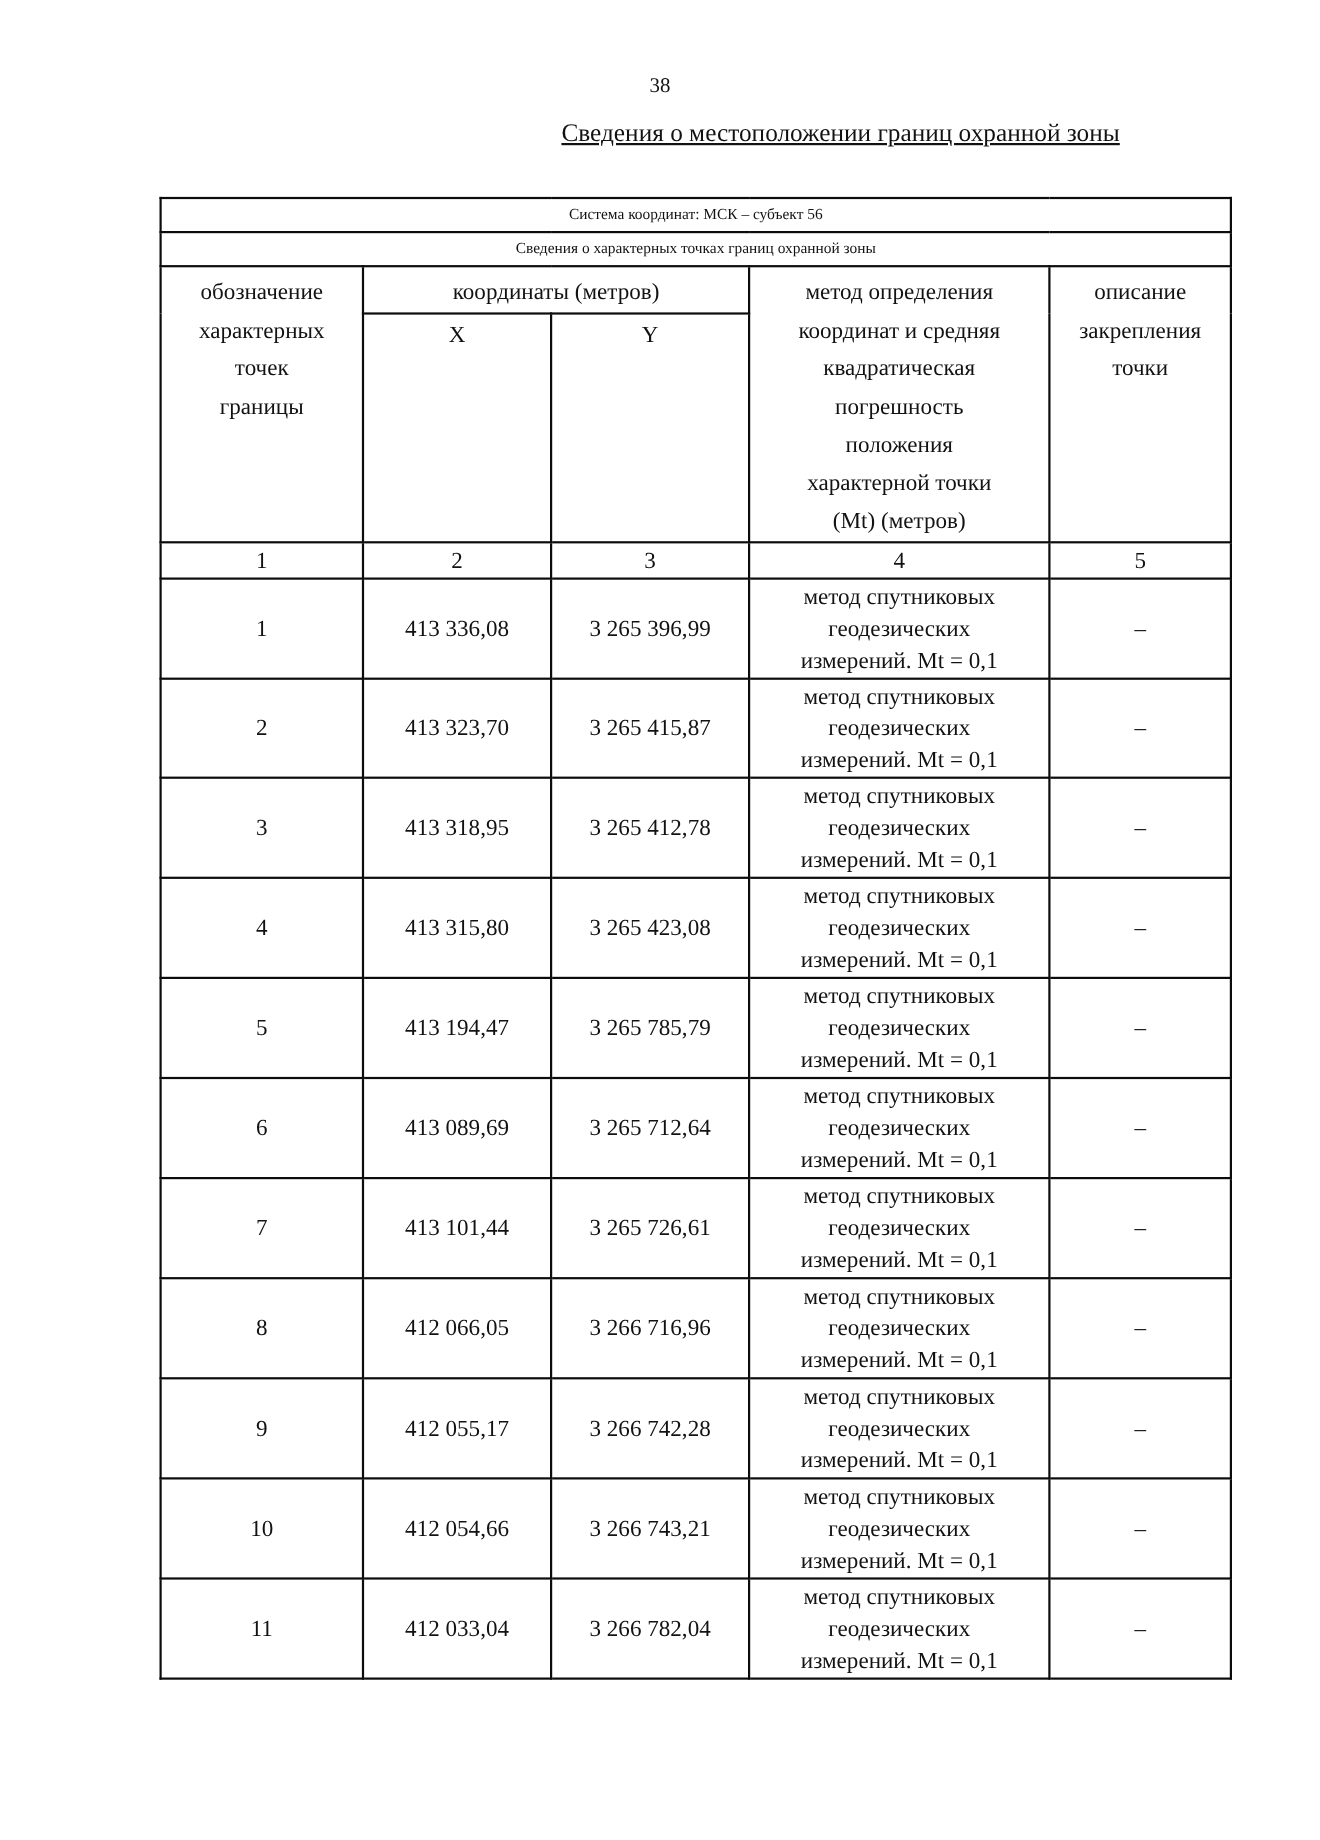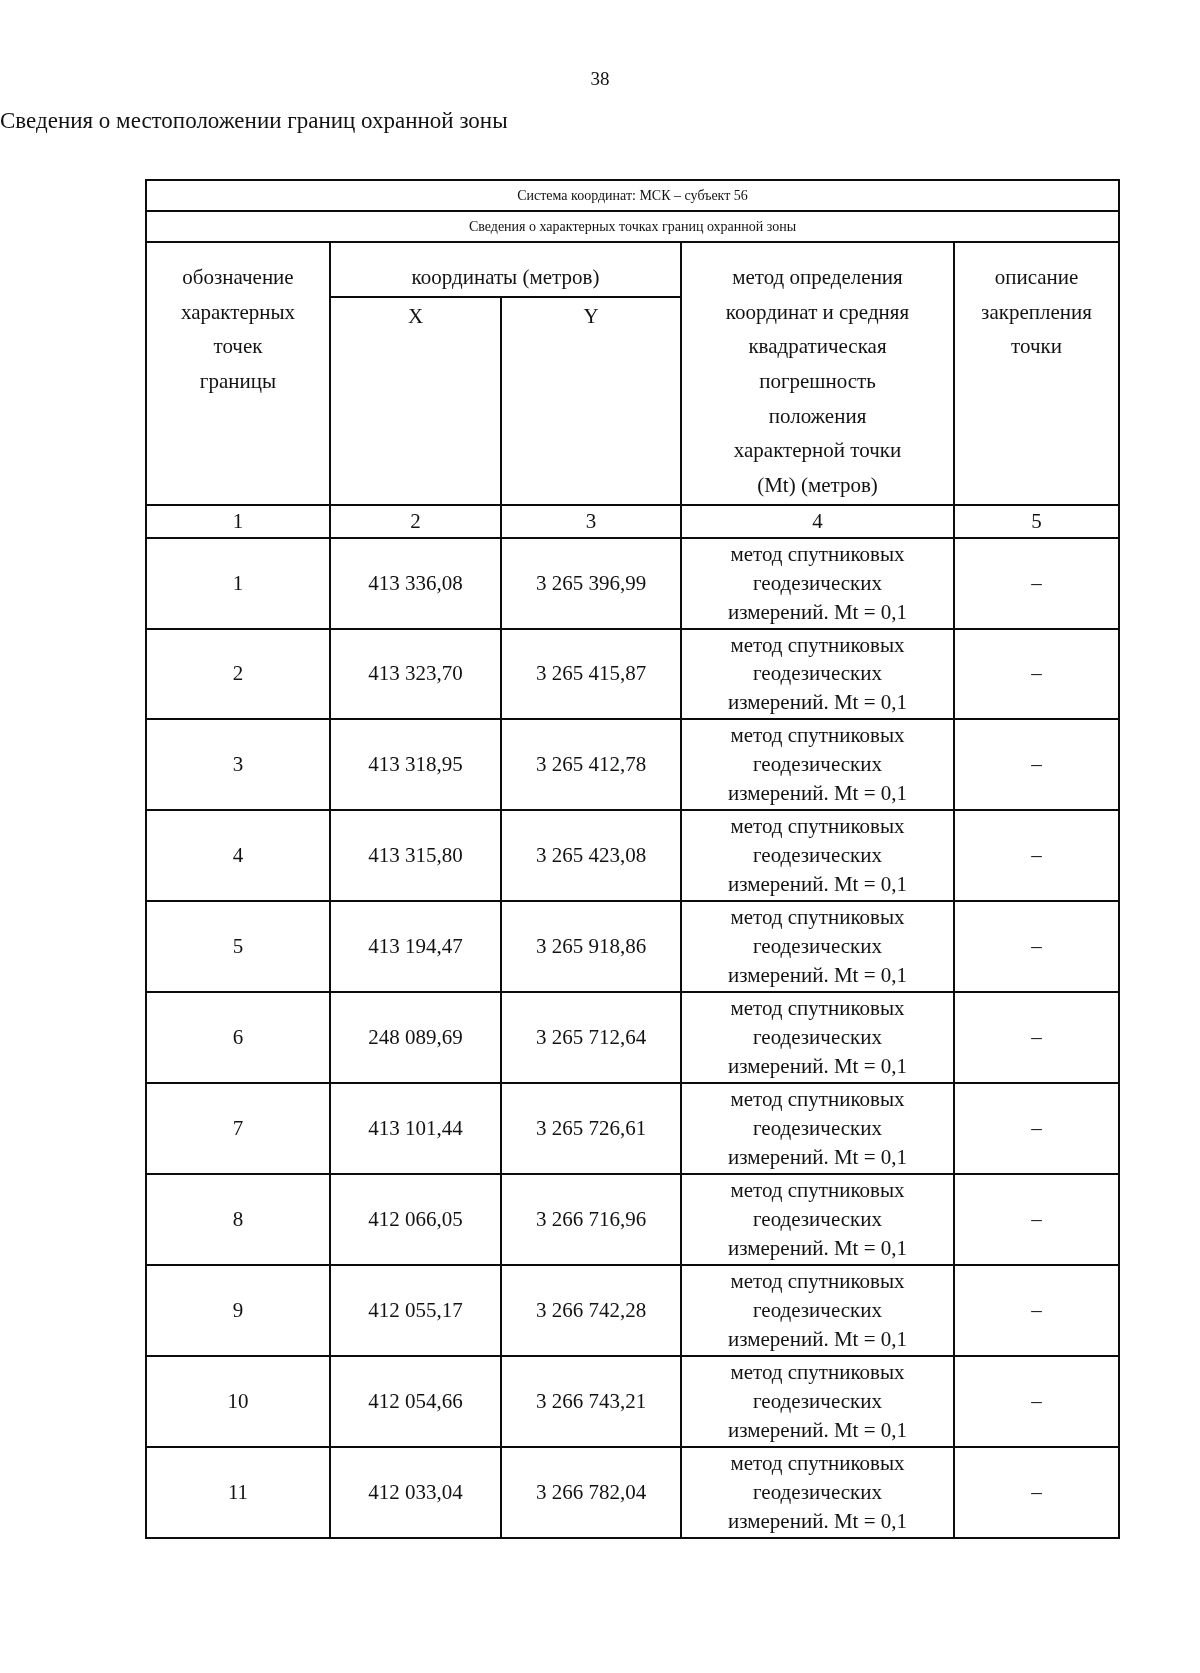--- a/index.html
+++ b/index.html
@@ -18,42 +18,43 @@
     left: 0;
     width: 1200px;
     text-align: center;
     font-size: 19px;
   }
   .doc-title {
     position: absolute;
     top: 108px;
     left: 0;
     width: 1018px;
-    text-align: left;
+    text-align: right;
     font-size: 23px;
+    text-decoration: underline;
   }
   table.zone-table {
     position: absolute;
     top: 179px;
     left: 145px;
     width: 973px;
     border-collapse: collapse;
     table-layout: fixed;
     font-size: 21px;
   }
   table.zone-table td {
     border: 2px solid #0c0c0c;
     text-align: center;
     vertical-align: middle;
     white-space: pre-line;
     line-height: 1.38;
     padding: 1px 4px;
   }
   tr.sys-row td, tr.sub-row td { height: 31px; font-size: 14px; }
-  tr.hdr-top td { vertical-align: top; line-height: 1.65; padding-top: 17px; }
+  tr.hdr-top td { vertical-align: top; line-height: 1.65; padding-top: 5px; }
   td.coords-group { height: 34px; }
   tr.hdr-xy td { height: 208px; vertical-align: top; line-height: 1.65; }
   tr.num-row td { height: 31px; }
   tbody.data-body td { height: 89px; }
   td.cell-method { line-height: 1.4; padding: 1px 26px; border-radius: 16px; }
 </style>
 </head>
 <body>
 
 <div class="page">
@@ -141,30 +142,30 @@
     <td>3 265 423,08</td>
     <td class="cell-method">метод спутниковых
 геодезических
 измерений. Mt = 0,1</td>
     <td>–</td>
   </tr>
 
   <tr>
     <td>5</td>
     <td>413 194,47</td>
-    <td>3 265 918,86</td>
+    <td>3 265 785,79</td>
     <td class="cell-method">метод спутниковых
 геодезических
 измерений. Mt = 0,1</td>
     <td>–</td>
   </tr>
 
   <tr>
     <td>6</td>
-    <td>248 089,69</td>
+    <td>413 089,69</td>
     <td>3 265 712,64</td>
     <td class="cell-method">метод спутниковых
 геодезических
 измерений. Mt = 0,1</td>
     <td>–</td>
   </tr>
 
   <tr>
     <td>7</td>
     <td>413 101,44</td>

